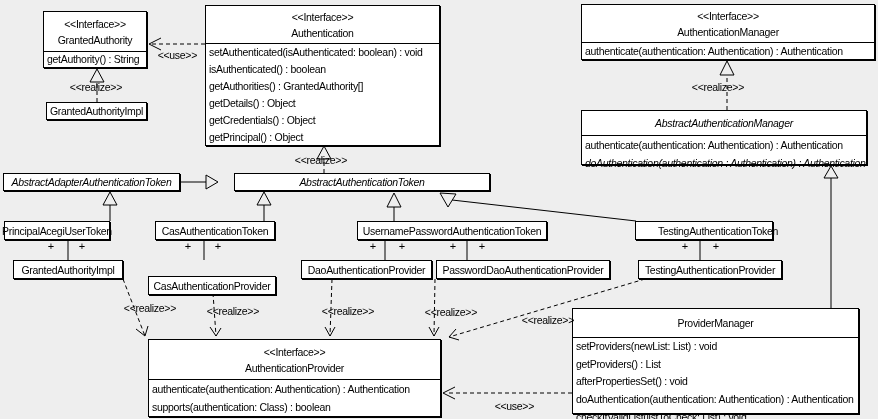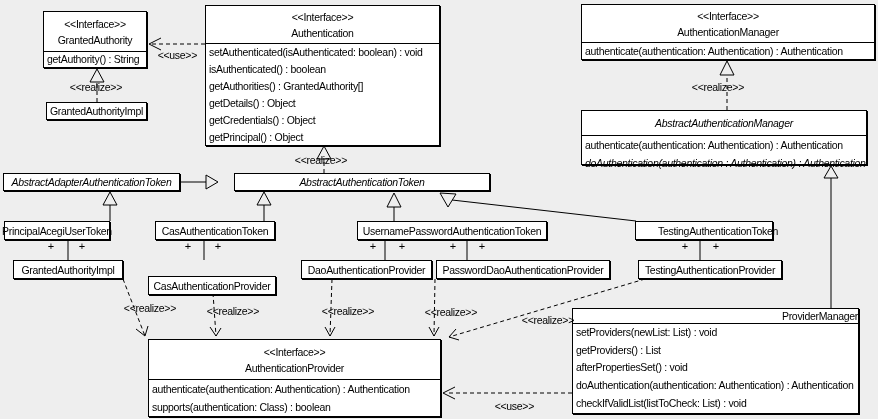--- a/index.html
+++ b/index.html
@@ -195,21 +195,21 @@
 <div class="box b-ap" style="left:148px;top:339px;width:293px;height:78px;">
   <div class="hd" style="height:40px;">
     <div class="st">&lt;&lt;Interface&gt;&gt;</div>
     <div class="nm">AuthenticationProvider</div>
   </div>
   <div class="mrow">authenticate(authentication: Authentication) : Authentication</div>
   <div class="mrow">supports(authentication: Class) : boolean</div>
 </div>
 
 <div class="box b-pm" style="left:572px;top:308px;width:287px;height:106px;">
-  <div class="hd" style="height:15px;align-items:flex-end;">
+  <div class="hd" style="height:29px;">
     <div class="nm" style="line-height:15px;">ProviderManager</div>
   </div>
   <div class="mrow">setProviders(newList: List) : void</div>
   <div class="mrow">getProviders() : List</div>
   <div class="mrow">afterPropertiesSet() : void</div>
   <div class="mrow">doAuthentication(authentication: Authentication) : Authentication</div>
   <div class="mrow">checkIfValidList(listToCheck: List) : void</div>
 </div>
 
 <div class="lbl" style="left:153px;top:49px;width:44px;">&lt;&lt;use&gt;&gt;</div>

